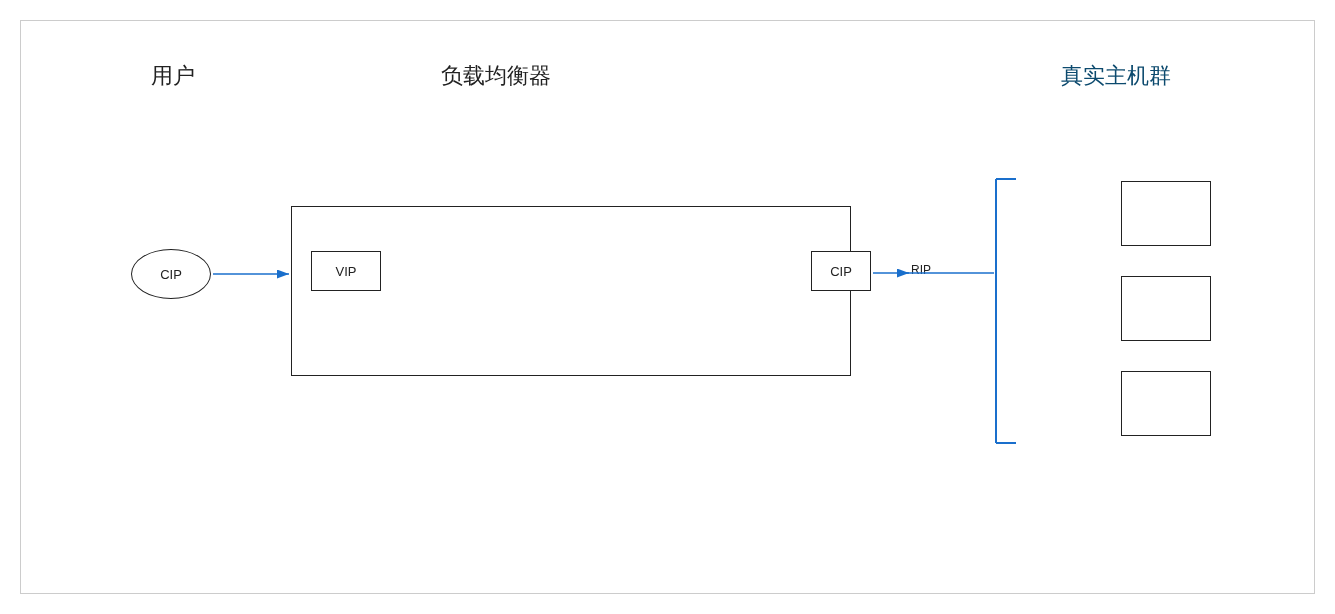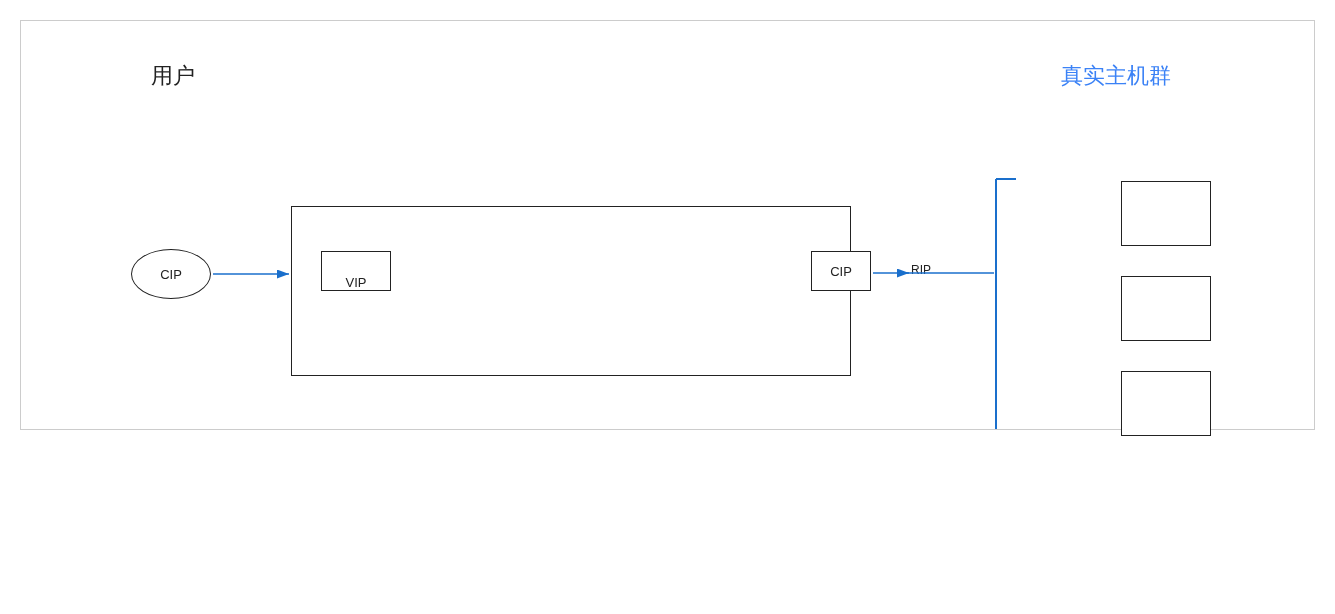--- a/index.html
+++ b/index.html
@@ -5,21 +5,21 @@
     * { box-sizing: border-box; margin: 0; padding: 0; }
     body {
       width: 1335px;
       height: 614px;
       background: #fff;
       font-family: Arial, sans-serif;
       overflow: hidden;
     }
     .diagram-container {
       width: 1295px;
-      height: 410px;
+      height: 574px;
       margin: 20px;
       border: 1px solid #ccc;
       position: relative;
       background: #fff;
     }
     
     .label-user {
       position: absolute;
       left: 130px;
       top: 40px;
@@ -31,21 +31,21 @@
       left: 420px;
       top: 40px;
       font-size: 22px;
       color: #222;
     }
     .label-real {
       position: absolute;
       left: 1040px;
       top: 40px;
       font-size: 22px;
-      color: #3b82f6;
+      color: #0c4a6e;
     }
     
     .cip-ellipse {
       position: absolute;
       left: 110px;
       top: 228px;
       width: 80px;
       height: 50px;
       border: 1.5px solid #222;
       border-radius: 50%;
@@ -62,28 +62,28 @@
       left: 270px;
       top: 185px;
       width: 560px;
       height: 170px;
       border: 1.5px solid #222;
       background: #fff;
     }
     
     .vip-box {
       position: absolute;
-      left: 300px;
+      left: 290px;
       top: 230px;
       width: 70px;
       height: 40px;
       border: 1.5px solid #222;
       background: #fff;
       display: flex;
-      align-items: flex-end;
+      align-items: center;
       justify-content: center;
       font-size: 13px;
       color: #222;
     }
     
     .cip-box-lb {
       position: absolute;
       left: 790px;
       top: 230px;
       width: 60px;
@@ -134,20 +134,21 @@
       height: 100%;
       pointer-events: none;
     }
   </style>
 </head>
 <body>
 
 <div class="diagram-container">
 
   <div class="label-user">用户</div>
+  <div class="label-lb">负载均衡器</div>
   <div class="label-real">真实主机群</div>
 
   <div class="cip-ellipse">
     <span>CIP</span>
   </div>
 
   <div class="lb-outer-rect"></div>
 
   <div class="vip-box">
     <span>VIP</span>

